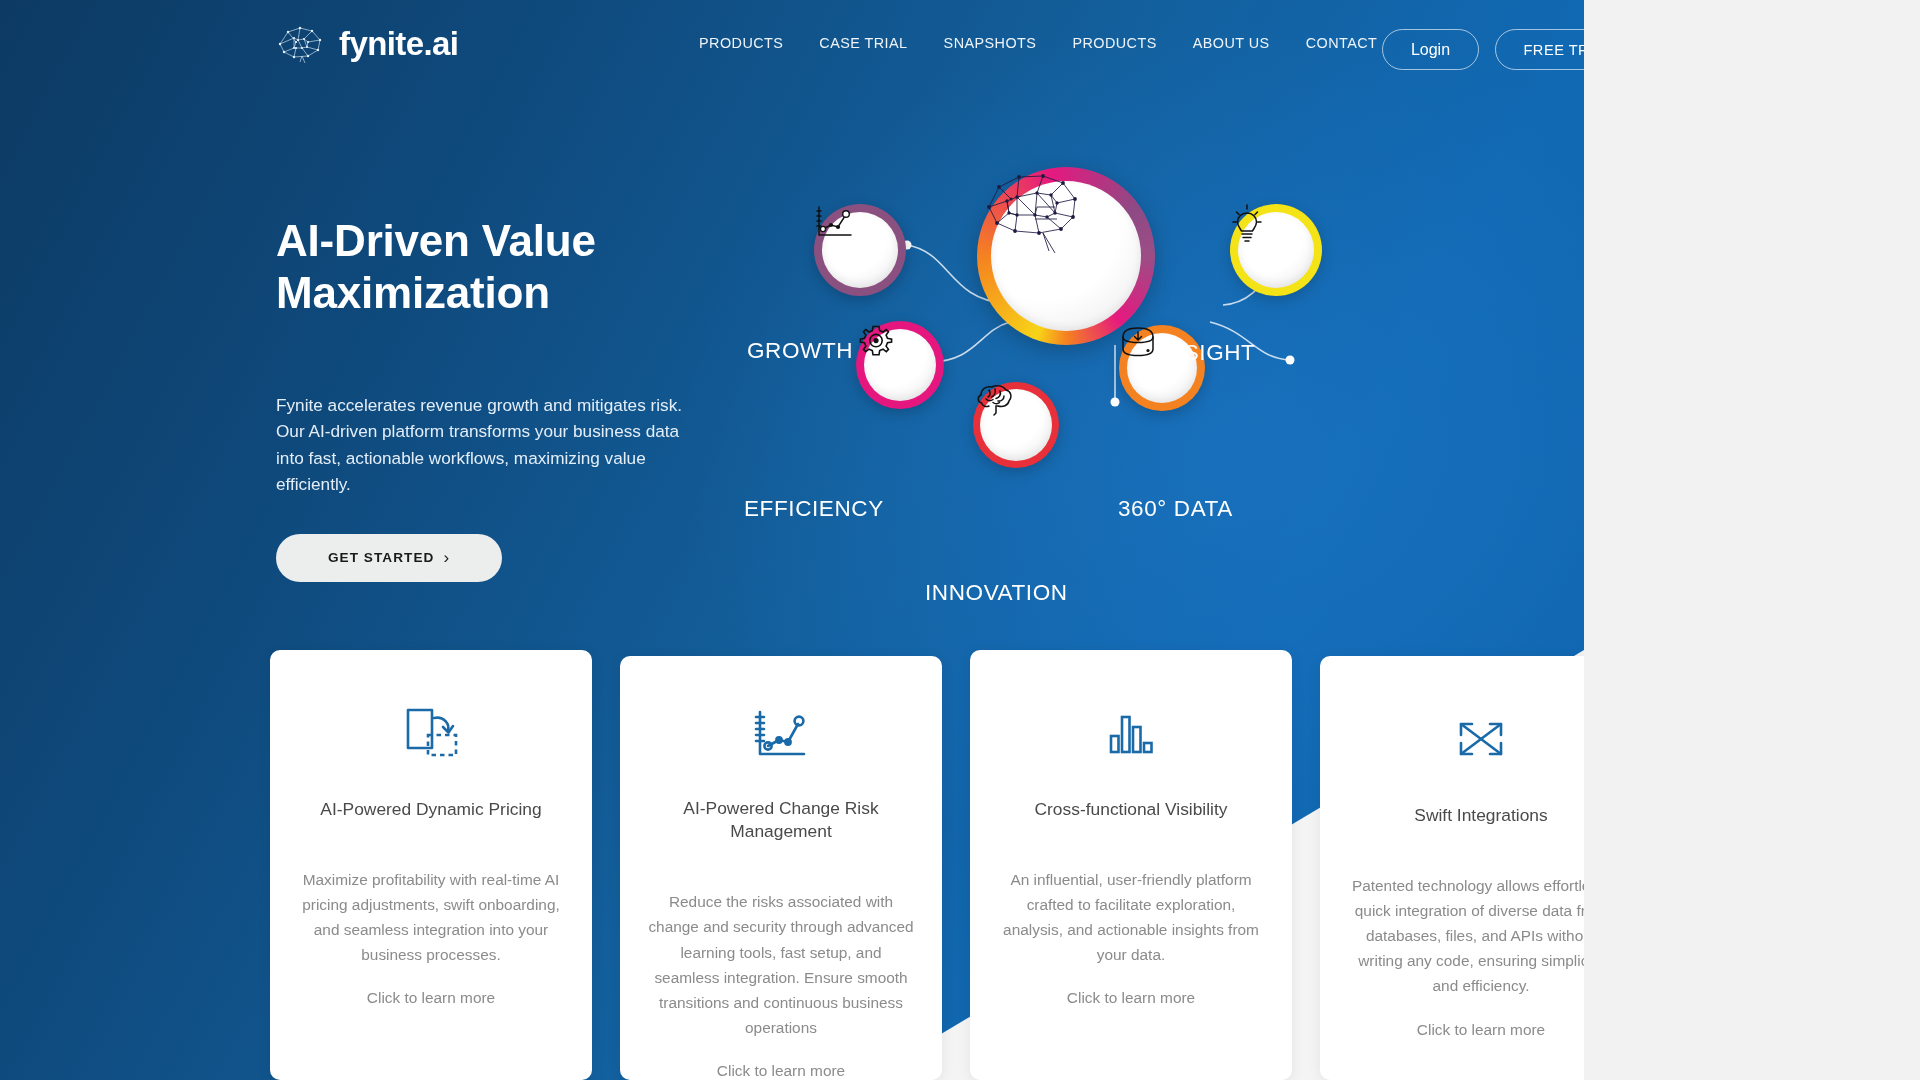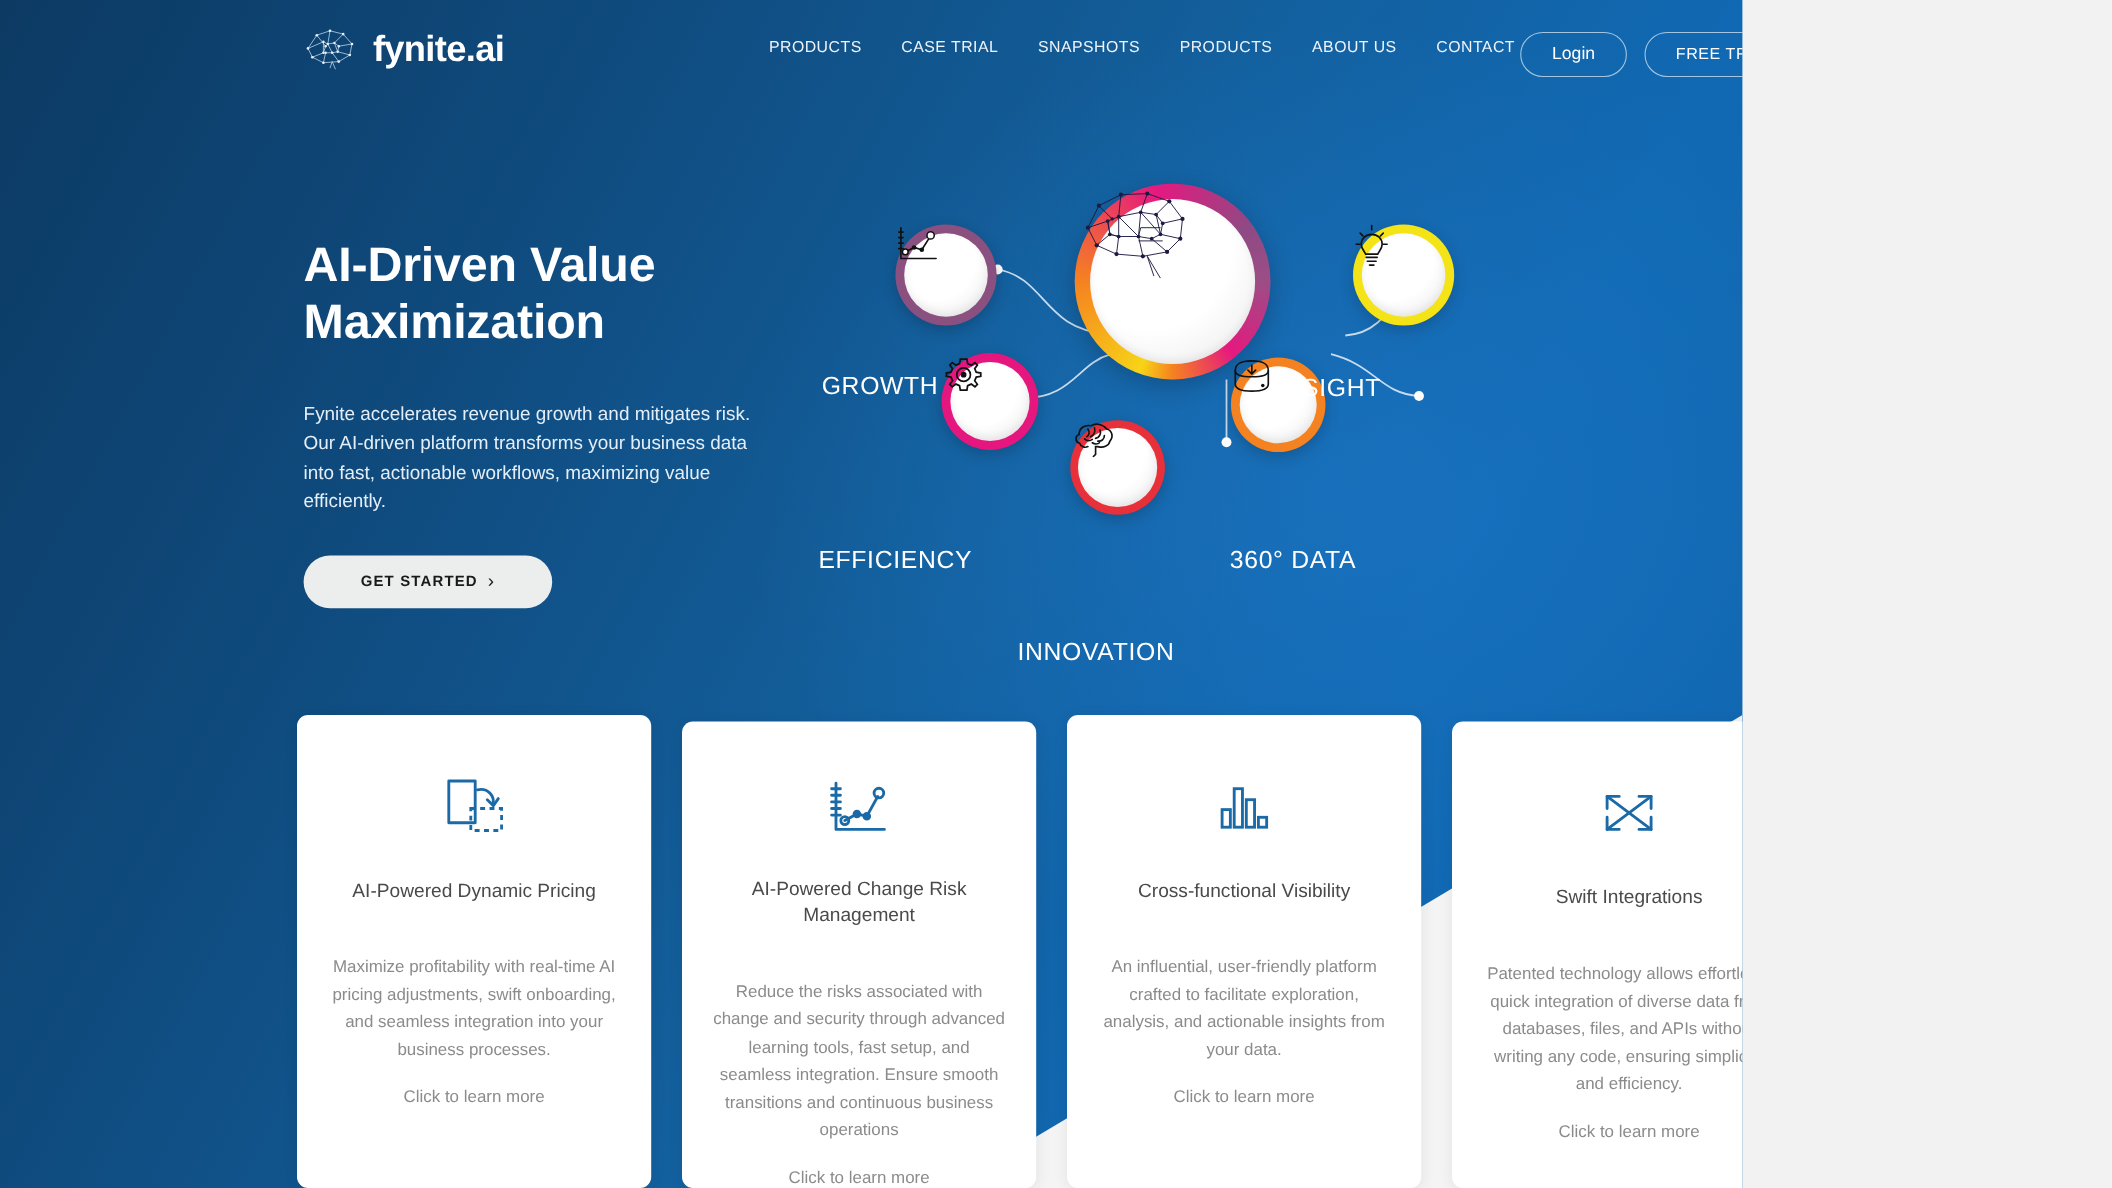--- a/index.html
+++ b/index.html
@@ -68,21 +68,21 @@
   #login-btn { width:97px; font-size:16px; }
   #trial-btn { width:146px; font-size:14.6px; letter-spacing:0.5px; }
 
   
   #hero-copy { position:absolute; left:276px; top:215px; z-index:5; width:470px; }
   #hero-title {
     color:#ffffff; font-size:44px; font-weight:700; line-height:1.19;
     letter-spacing:-0.2px;
   }
   #hero-sub {
-    color:#e4eef8; font-size:17.2px; line-height:1.54; margin-top:43px;
+    color:#e4eef8; font-size:17.2px; line-height:1.54; margin-top:72px;
     width:425px;
   }
   #cta {
     margin-top:36px; width:226px; height:48px; border-radius:24px;
     background:#eceded; color:#1a1a1a;
     display:flex; align-items:center; justify-content:center; gap:9px;
     font-size:13.6px; font-weight:bold; letter-spacing:1.05px; cursor:pointer;
   }
   #cta .chev { font-size:17px; font-weight:400; line-height:1; }
 

